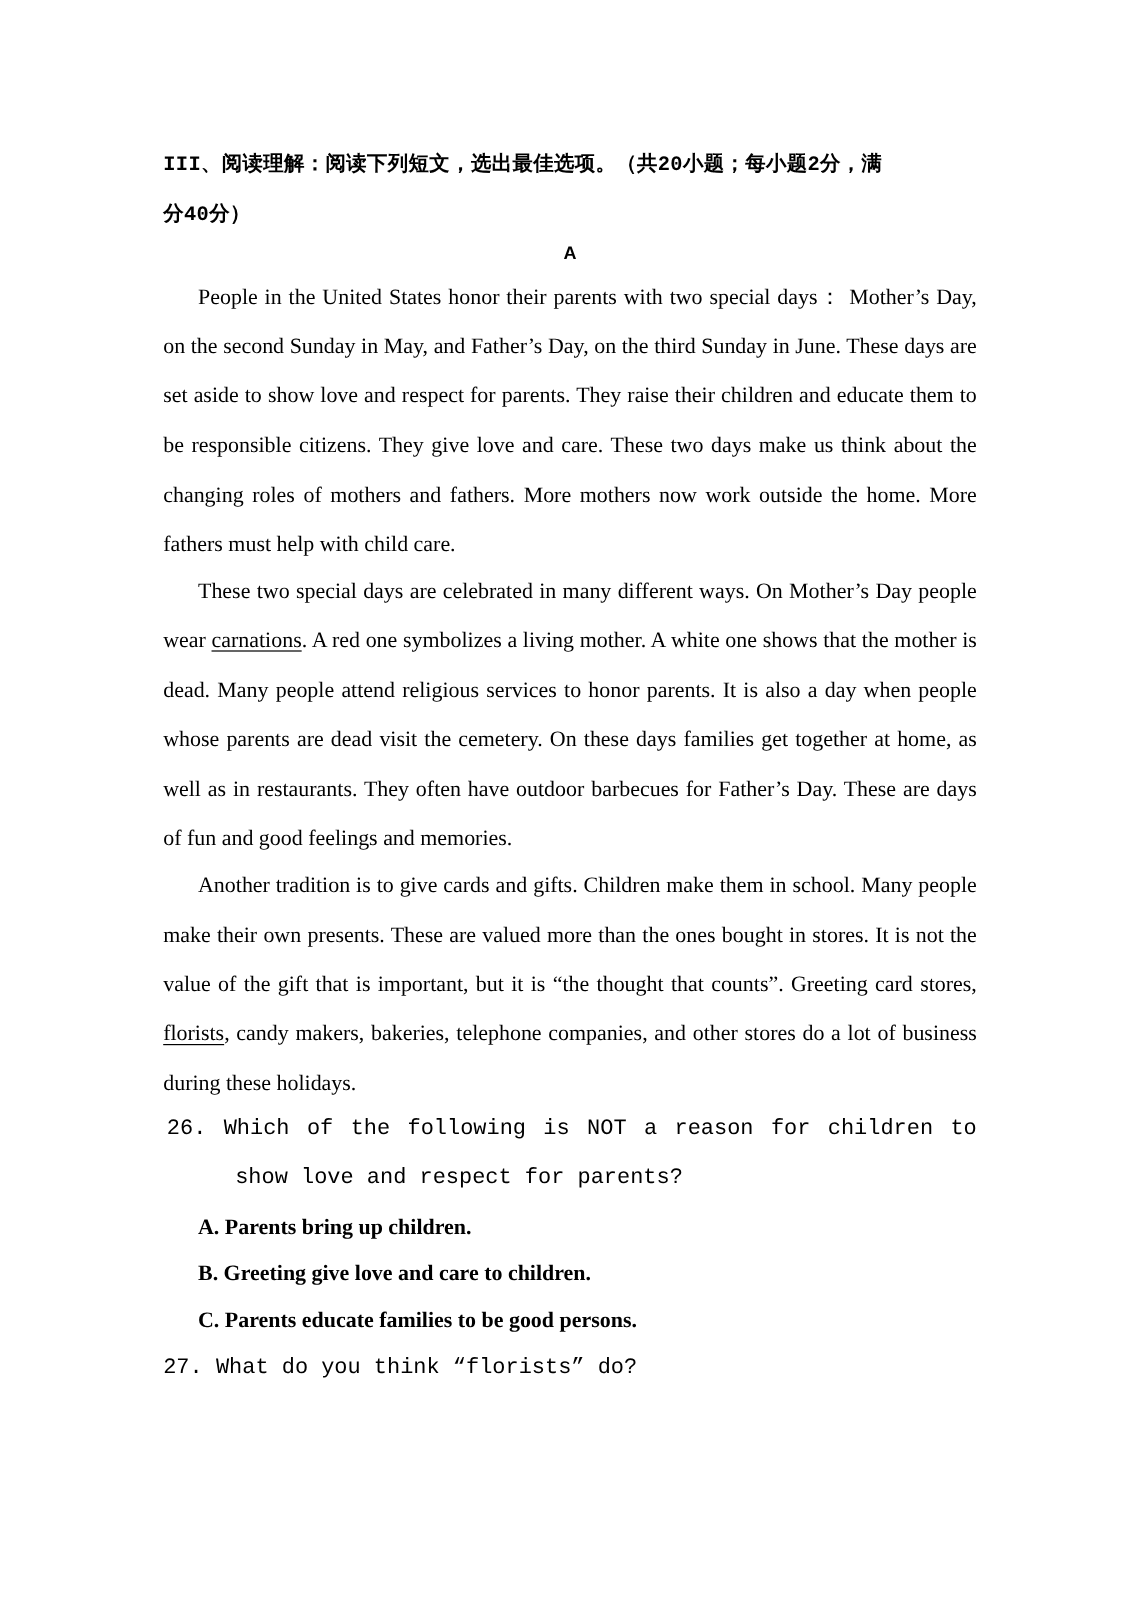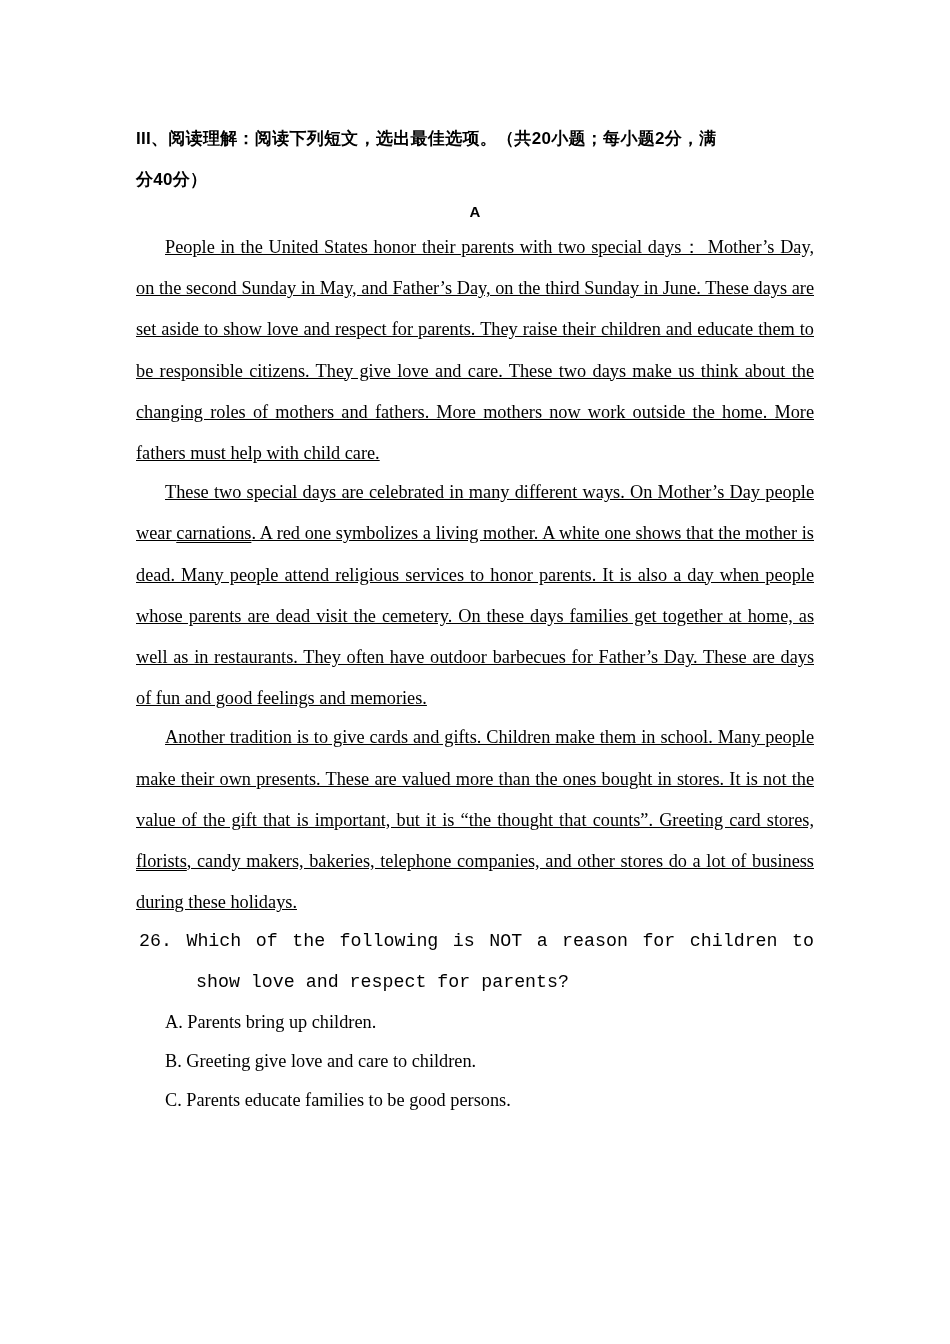--- a/index.html
+++ b/index.html
@@ -1,19 +1,19 @@
 <!DOCTYPE html>
 <html><head>
   <meta charset="utf-8">
   <style>
     html, body { margin: 0; padding: 0; background: #ffffff; }
     body { width: 950px; height: 1344px; position: relative; overflow: hidden; color: #000; }
     .page { position: absolute; left: 136px; top: 118px; width: 678px; }
     .heading {
-      font-family: Liberation Sans, sans-serif;
+      font-family: Liberation Mono, monospace;
       font-weight: bold;
       font-size: 17px;
       line-height: 41px;
       letter-spacing: 0.3px;
       text-align: justify;
       text-align-last: left;
       margin: 0;
     }
     .section-letter {
       font-family: "Liberation Sans", sans-serif;
@@ -23,38 +23,38 @@
       line-height: 24px;
       margin: 0 0 3px 0;
     }
     .para {
       font-family: "Liberation Serif", serif;
       font-size: 18.3px;
       line-height: 41.2px;
       text-align: justify;
       text-indent: 29px;
       margin: 0 0 -2px 0;
-      text-decoration: underline;
     }
     .u { text-decoration: underline; text-underline-offset: 3px; }
     .question {
       font-family: Liberation Mono, monospace;
       font-size: 18.3px;
       line-height: 41px;
       text-align: justify;
       margin: 0;
     }
     .q26 { padding-left: 60px; text-indent: -57px; text-align-last: left; }
     .q26 .num { }
     .option {
       font-family: "Liberation Serif", serif;
       font-size: 18.3px;
       line-height: 39px;
       margin: 0;
       padding-left: 29px;
+      font-weight: bold;
     }
     .q27 { margin-top: 0; }
   </style>
 </head>
 <body>
 
 <div class="page">
   <p class="heading">
     <span>III、阅读理解：阅读下列短文，选出最佳选项。（共20小题；每小题2分，满</span><br>
     <span>分40分）</span>
@@ -67,13 +67,14 @@
   <p class="para"><span>These two special days are celebrated in many different ways. On Mother’s Day people wear </span><span class="u">carnations</span><span>. A red one symbolizes a living mother. A white one shows that the mother is dead. Many people attend religious services to honor parents. It is also a day when people whose parents are dead visit the cemetery. On these days families get together at home, as well as in restaurants. They often have outdoor barbecues for Father’s Day. These are days of fun and good feelings and memories.</span></p>
 
   <p class="para"><span>Another tradition is to give cards and gifts. Children make them in school. Many people make their own presents. These are valued more than the ones bought in stores. It is not the value of the gift that is important, but it is “the thought that counts”. Greeting card stores, </span><span class="u">florists</span><span>, candy makers, bakeries, telephone companies, and other stores do a lot of business during these holidays.</span></p>
 
   <p class="question q26"><span class="num">26.</span> <span>Which of the following is NOT a reason for children to show love and respect for parents?</span></p>
 
   <p class="option">A. Parents bring up children.</p>
   <p class="option">B. Greeting give love and care to children.</p>
   <p class="option">C. Parents educate families to be good persons.</p>
 
+  <p class="question q27"><span>27.</span> <span>What do you think “florists” do?</span></p>
 </div>
 
 </body></html>

